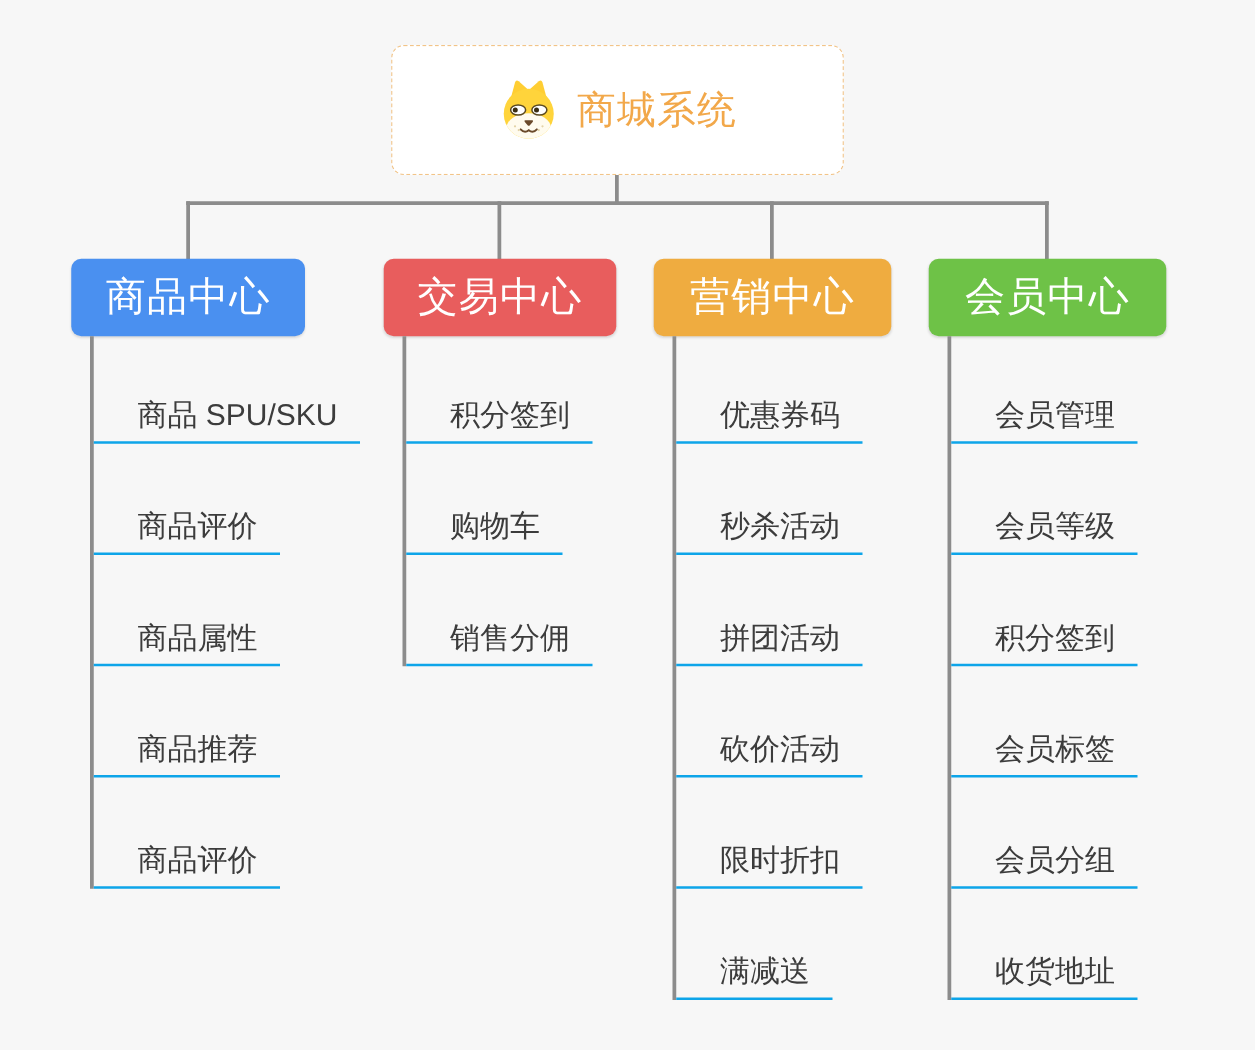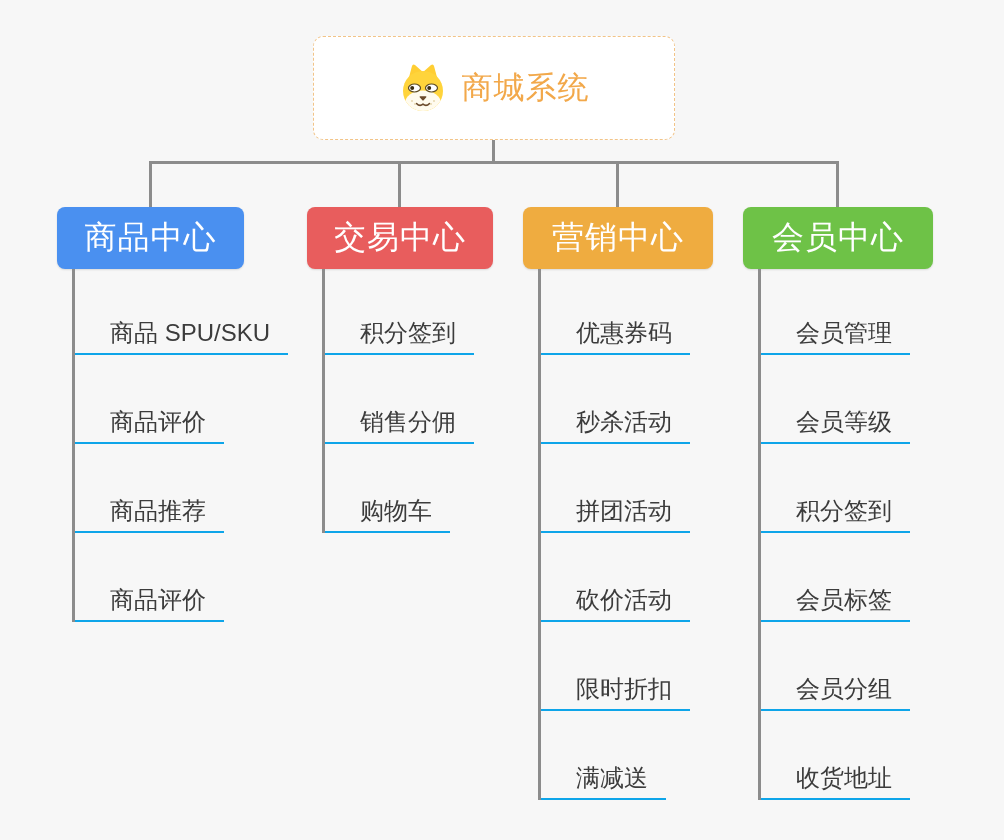--- a/index.html
+++ b/index.html
@@ -138,41 +138,44 @@
       <span>商品中心</span>
     </div>
     <div class="children">
       <div class="row">
           <span class="row-label">商品 SPU/SKU</span>
         </div>
       <div class="row">
           <span class="row-label">商品评价</span>
         </div>
       <div class="row">
+          <span class="row-label">商品属性</span>
+        </div>
+      <div class="row">
           <span class="row-label">商品推荐</span>
         </div>
       <div class="row">
           <span class="row-label">商品评价</span>
         </div>
     </div>
   </div>
 
   <div class="column col-1">
     <div class="branch-box" style="background-color: rgb(232, 93, 93);">
       <span>交易中心</span>
     </div>
     <div class="children">
       <div class="row">
           <span class="row-label">积分签到</span>
         </div>
       <div class="row">
+          <span class="row-label">购物车</span>
+        </div>
+      <div class="row">
           <span class="row-label">销售分佣</span>
-        </div>
-      <div class="row">
-          <span class="row-label">购物车</span>
         </div>
     </div>
   </div>
 
   <div class="column col-2">
     <div class="branch-box" style="background-color: rgb(239, 172, 64);">
       <span>营销中心</span>
     </div>
     <div class="children">
       <div class="row">

